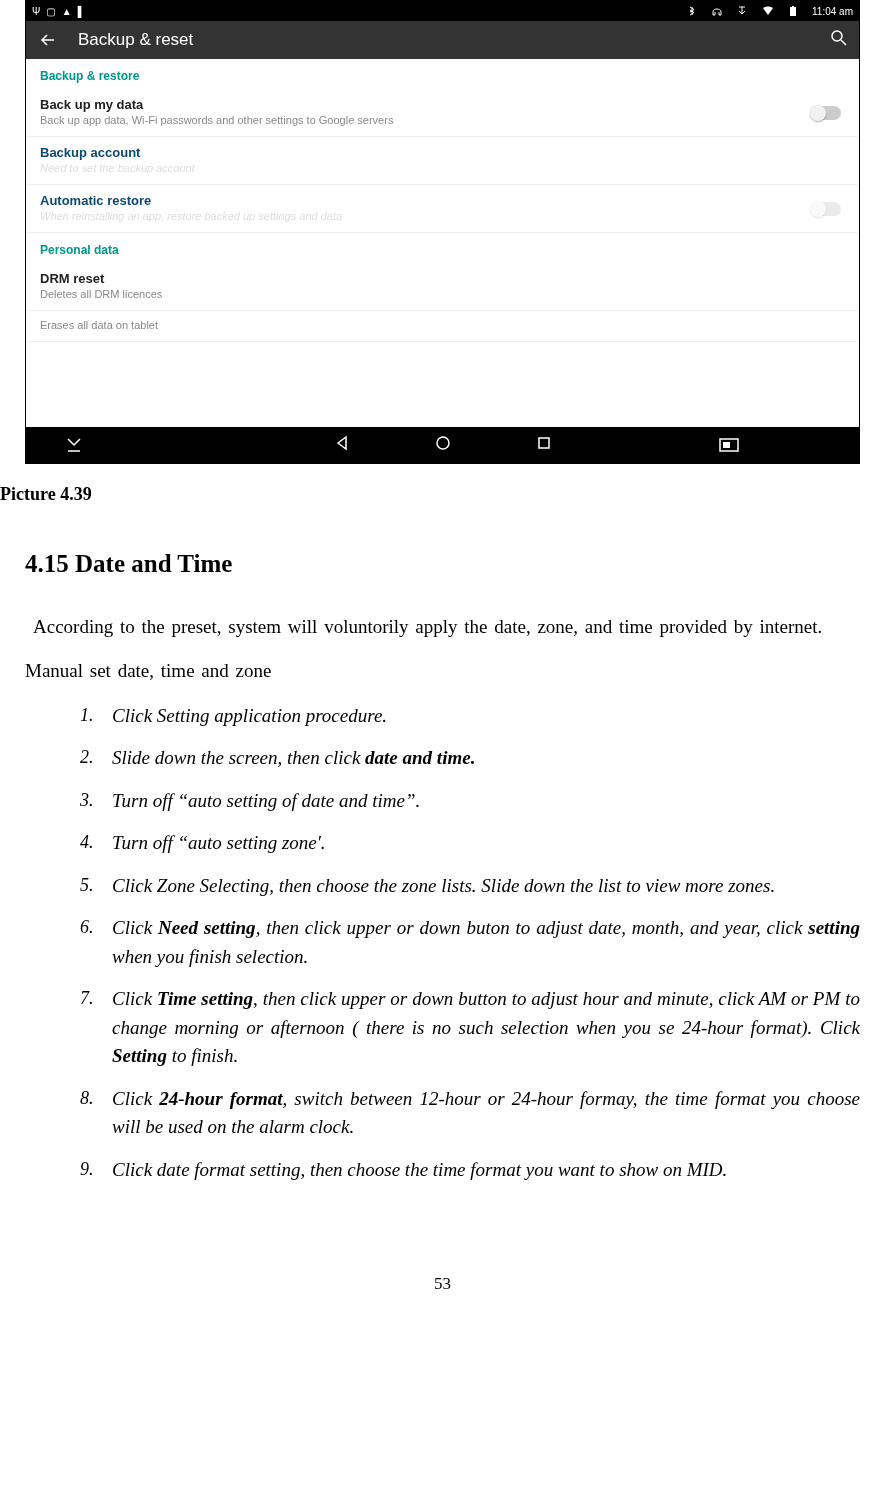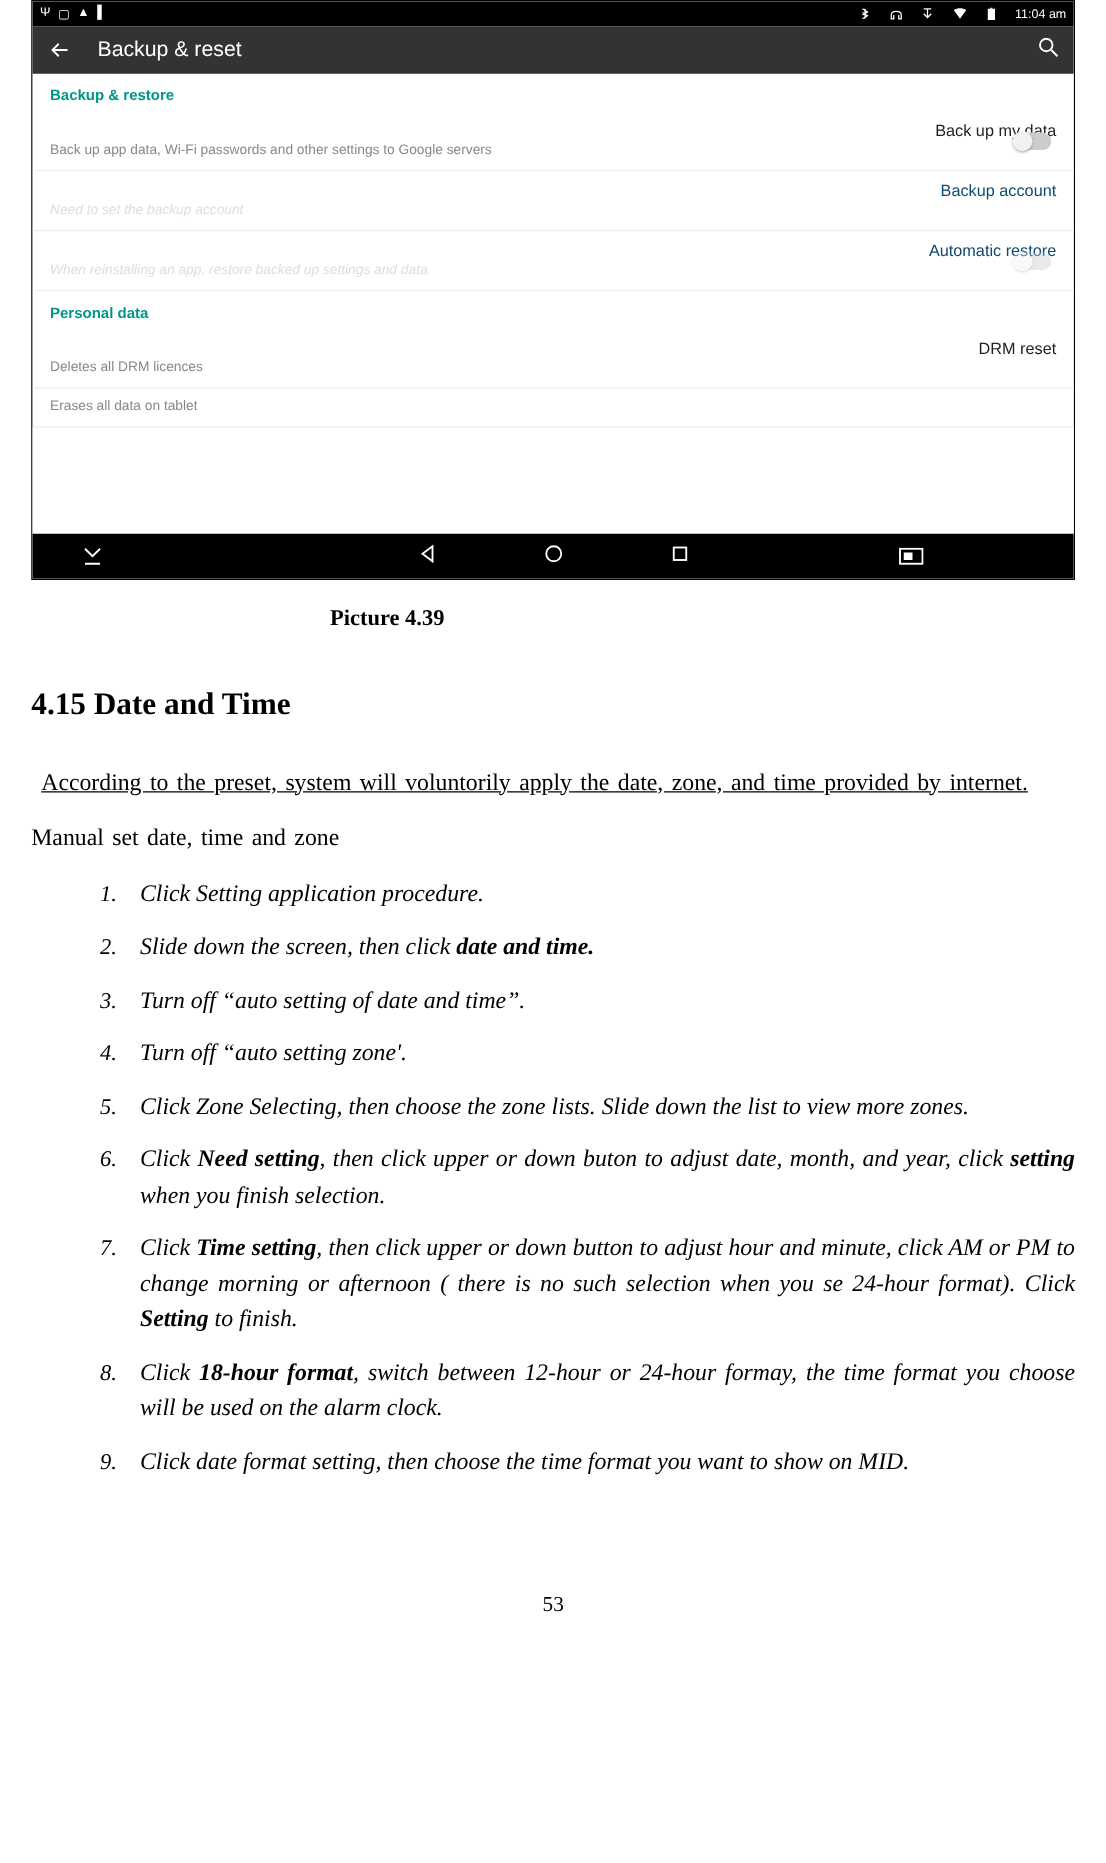--- a/index.html
+++ b/index.html
@@ -63,23 +63,22 @@
     .section-header.teal { color: #009688; }
     
     .setting-row {
       padding: 8px 14px 10px;
       border-bottom: 1px solid #eee;
       position: relative;
     }
     .setting-row .row-title {
       font-size: 13px;
       color: #222;
-      font-weight: 400;
+      font-weight: 700;
       margin-bottom: 2px;
-      text-align: right;
     }
     .setting-row .row-sub {
       font-size: 11px;
       color: #888;
     }
     .setting-row.disabled .row-title { color: #0c4a6e; }
     .setting-row.disabled .row-sub { color: #ddd; font-style: italic; }
     
     .toggle {
       position: absolute;
@@ -125,21 +124,21 @@
     .nav-bar .nav-right {
       position: absolute;
       right: 120px;
       display:flex;
       align-items:center;
     }
     .nav-center { display:flex; gap: 85px; align-items:center; }
     
     
     .caption {
-      text-align: center;
+      text-align: left;
       font-weight: bold;
       font-size: 18px;
       margin: 20px 0 40px 0;
       padding-left: 0;
       width: 70%;
     }
     
     .doc {
       padding: 0 25px;
       font-size: 19px;
@@ -148,21 +147,21 @@
     .h-section {
       font-size: 25px;
       font-weight: bold;
       margin-bottom: 30px;
     }
     .para {
       margin-bottom: 16px;
       text-align: justify;
       word-spacing: 2px;
     }
-    .para.indent { text-indent: 8px; text-decoration: underline; }
+    .para.indent { text-indent: 8px; }
     
     ol.steps {
       list-style: none;
       counter-reset: step;
       margin: 0 0 0 55px;
       font-style: italic;
     }
     ol.steps li {
       counter-increment: step;
       margin-bottom: 14px;
@@ -322,18 +321,18 @@
   <div class="para">Manual set date, time and zone</div>
 
   <ol class="steps">
     <li><span>Click Setting application procedure.</span></li>
     <li><span>Slide down the screen, then click </span><span class="b">date and time.</span></li>
     <li><span>Turn off “auto setting of date and time”.</span></li>
     <li><span>Turn off “auto setting zone'.</span></li>
     <li><span>Click Zone Selecting, then choose the zone lists. Slide down the list to view more zones.</span></li>
     <li><span>Click </span><span class="b">Need setting</span><span>, then click upper or down buton to adjust date, month, and year, click </span><span class="b">setting</span><span> when you finish selection.</span></li>
     <li><span>Click </span><span class="b">Time setting</span><span>, then click upper or down button to adjust hour and minute, click AM or PM to change morning or afternoon ( there is no such selection when you se 24-hour format). Click </span><span class="b">Setting</span><span> to finish.</span></li>
-    <li><span>Click </span><span class="b">18-hour format</span><span>, switch between 12-hour or 24-hour formay, the time format you choose will be used on the alarm clock.</span></li>
+    <li><span>Click </span><span class="b">24-hour format</span><span>, switch between 12-hour or 24-hour formay, the time format you choose will be used on the alarm clock.</span></li>
     <li><span>Click date format setting, then choose the time format you want to show on MID.</span></li>
   </ol>
 </div>
 
 <div class="page-num">53</div>
 
 </body></html>

